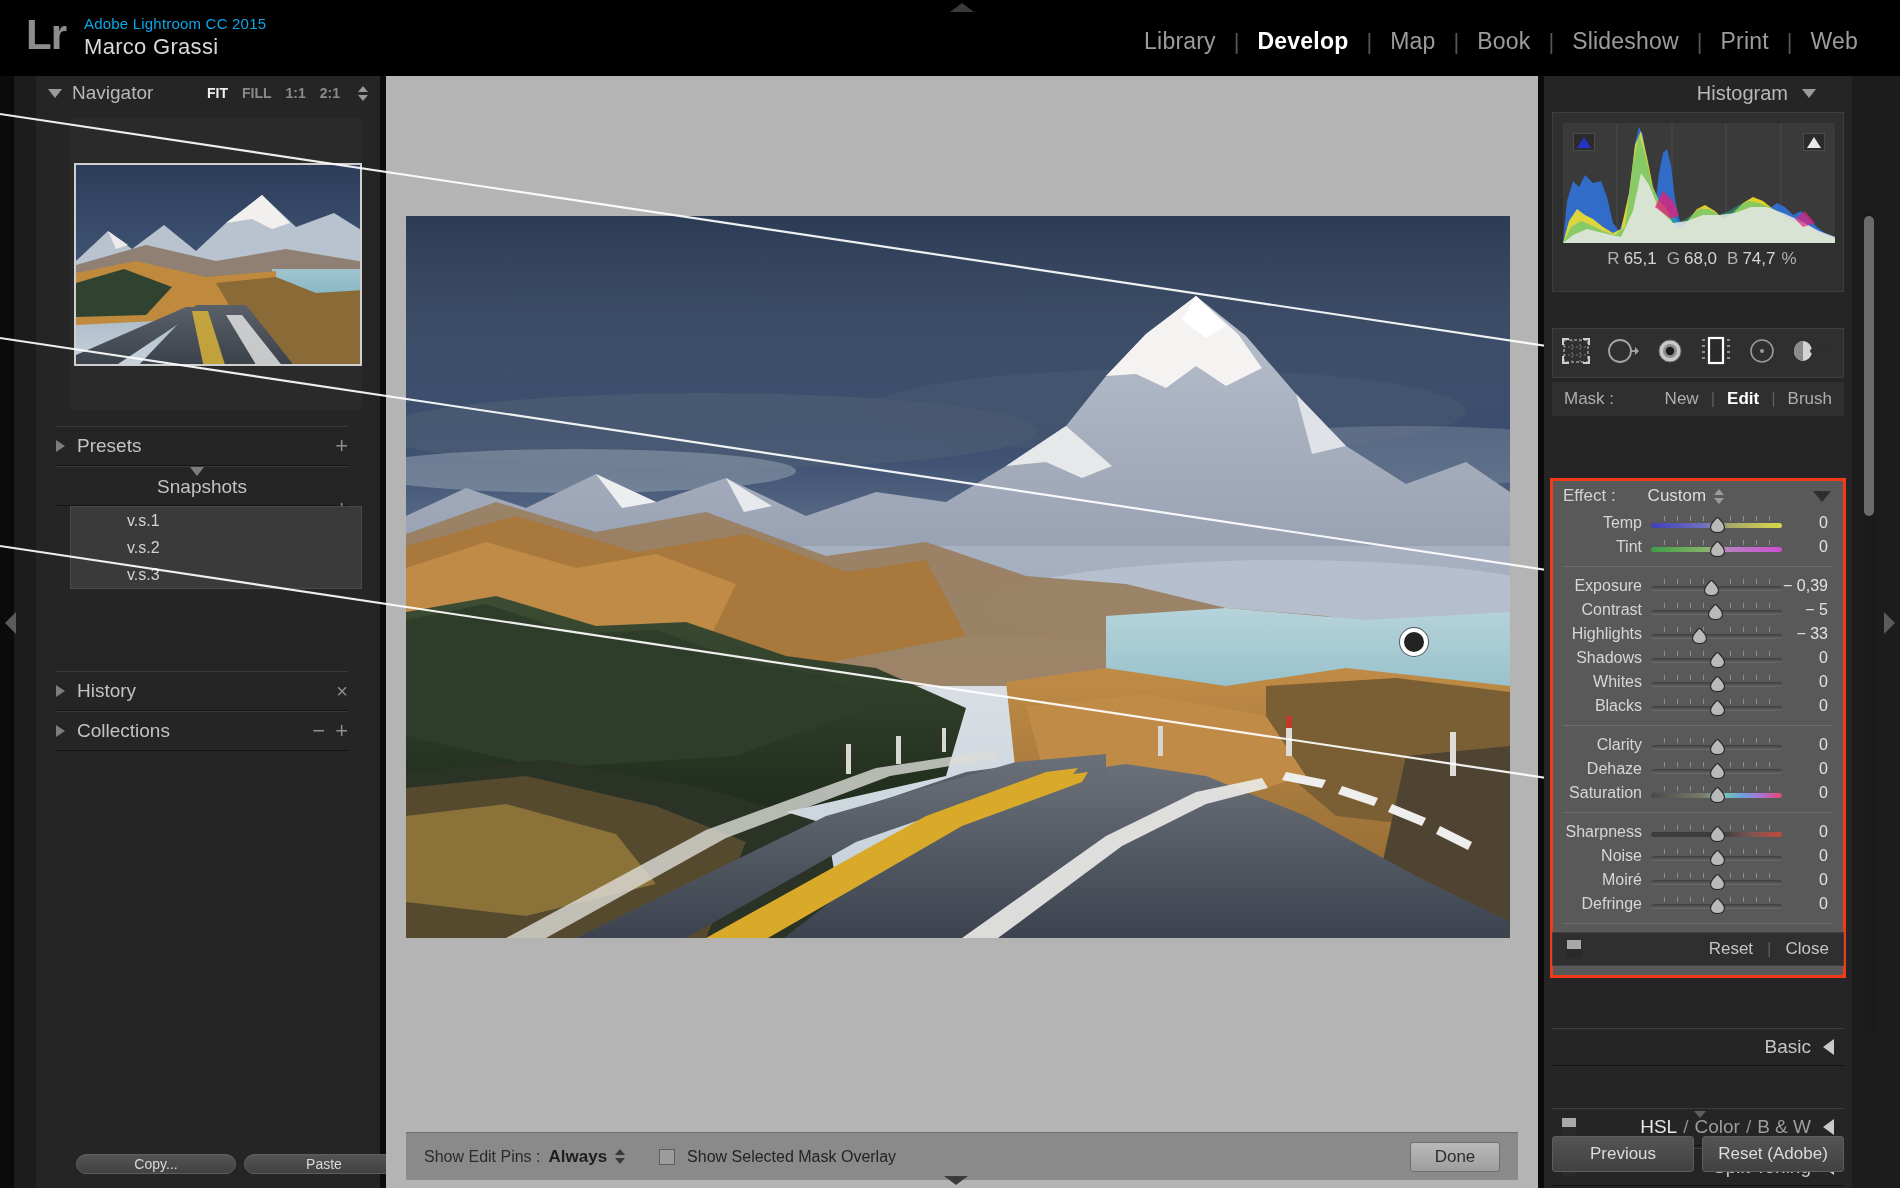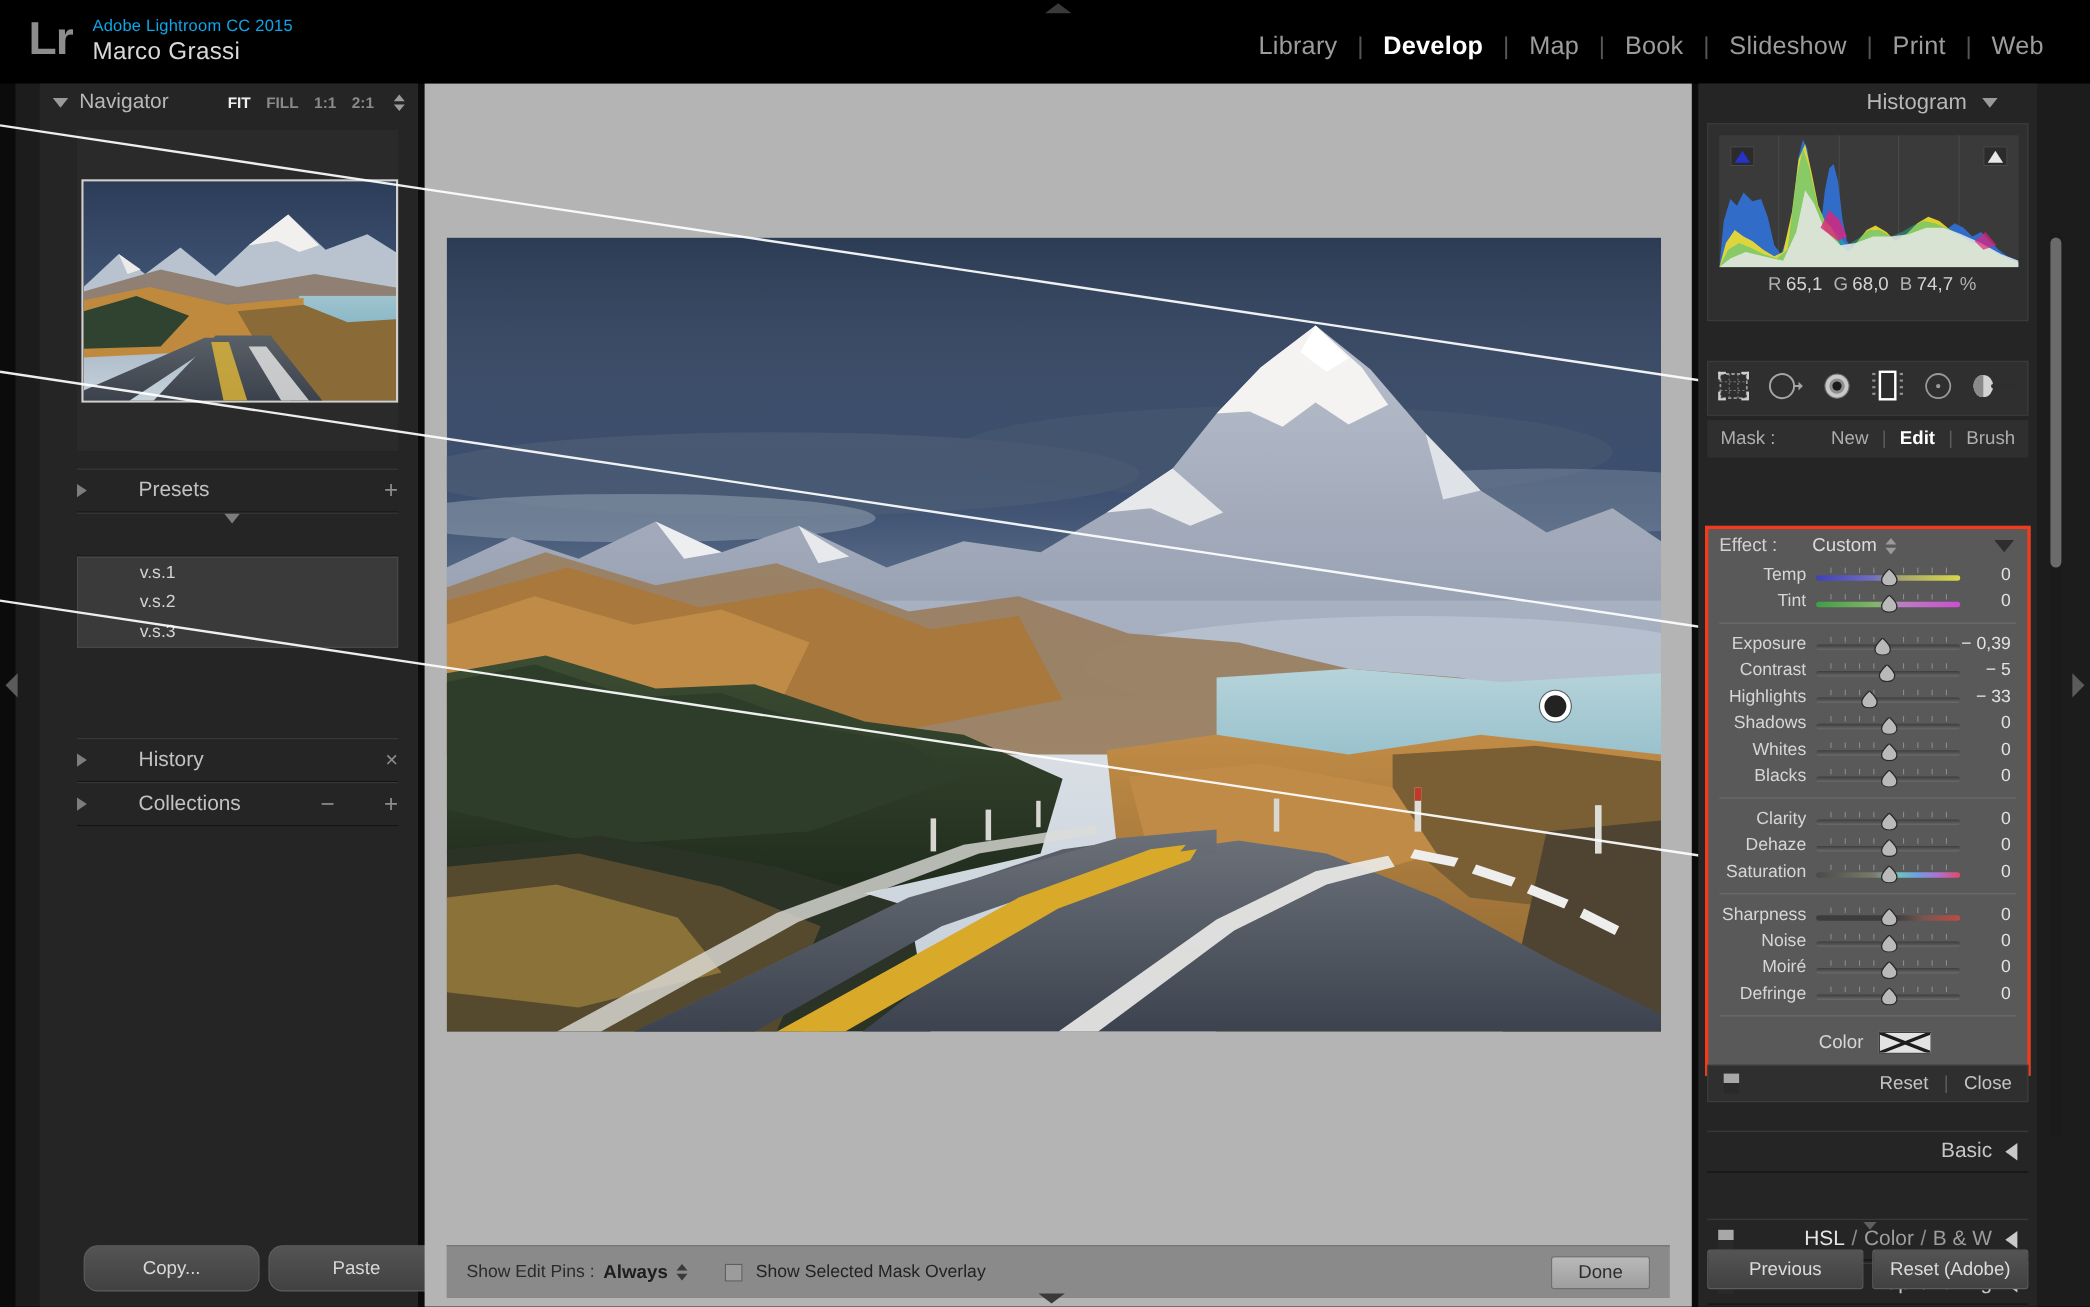--- a/index.html
+++ b/index.html
@@ -37,36 +37,36 @@
   .stepper { display:inline-flex; flex-direction:column; line-height:0; margin-left:4px; }
   .stepper i { display:block; width:0;height:0;border-left:5px solid transparent;border-right:5px solid transparent;}
   .stepper i.up { border-bottom:6px solid #9a9a9a; margin-bottom:3px;}
   .stepper i.dn { border-top:6px solid #9a9a9a; }
 
   .navbox { position:absolute; left:34px; top:42px; width:292px; height:292px; background:#2a2a2a;
             display:flex; align-items:center; justify-content:center; }
   .navthumb { width:306px; height:203px; position:relative; overflow:hidden;
               border:2px solid #cfcfcf; margin-left:4px; }
 
-  .lp-section { position:absolute; left:34px; width:292px; height:40px; display:flex; align-items:center;
-                border-top:1px solid #3a3a3a; border-bottom:1px solid #141414; color:#c2c2c2; font-size:19px;gap:35px;}
+  .lp-section { position:absolute; left:20px; width:292px; height:40px; display:flex; align-items:center;
+                border-top:1px solid #3a3a3a; border-bottom:1px solid #141414; color:#c2c2c2; font-size:19px;}
   .disc { width:0;height:0;border-top:6px solid transparent;border-bottom:6px solid transparent;
           border-left:9px solid #7d7d7d; margin-right:12px;}
   .disc-open { width:0;height:0;border-left:7px solid transparent;border-right:7px solid transparent;
           border-top:9px solid #7d7d7d; margin-right:11px; }
   .plus { margin-left:auto; color:#8d8d8d; font-size:22px; line-height:1; }
   .minus { color:#8d8d8d; font-size:22px; line-height:1; margin-left:auto; padding-right:10px;}
   .xmark { margin-left:auto; color:#8d8d8d; font-size:20px; line-height:1; }
 
   .snapbox { position:absolute; left:34px; width:292px; background:#3a3a3a; border:1px solid #4a4a4a;}
   .snapitem { height:27px; display:flex; align-items:center; padding-left:36px; font-size:16px; color:#d2d2d2;margin-left:20px; }
 
   .lp-bottom { position:absolute; left:40px; bottom:14px; display:flex; gap:8px;}
-  .lbtn { width:160px; height:42px; background:#4a4a4a; border:1px solid #5d5d5d; border-radius:13px;
-          color:#d8d8d8; font-size:17px; display:flex; align-items:center; justify-content:center;
+  .lbtn { width:160px; height:20px; background:#4a4a4a; border:1px solid #5d5d5d; border-radius:13px;
+          color:#d8d8d8; font-size:14px; display:flex; align-items:center; justify-content:center;
           background-image:linear-gradient(#545454,#414141); }
 
   
   .lcollapse { position:absolute; left:5px; top:612px; width:0;height:0;
     border-top:11px solid transparent;border-bottom:11px solid transparent;border-right:11px solid #5b5b5b;}
   .rcollapse { position:absolute; right:5px; top:612px; width:0;height:0;
     border-top:11px solid transparent;border-bottom:11px solid transparent;border-left:11px solid #5b5b5b;}
 
   
   .center { position:absolute; left:386px; top:76px; width:1152px; height:1112px; background:#b4b4b4; }
@@ -130,21 +130,21 @@
   .ep-sep { height:1px; background:#6e6e6e; margin:7px 10px; }
   .ep-head { display:flex; align-items:center; height:30px; padding:0 6px 0 10px; }
   .ep-head .lbl { font-size:17px; color:#d2d2d2;}
   .ep-head .cust { font-size:17px; color:#dcdcdc; margin-left:32px;}
   .ep-head .tri { margin-left:auto; width:0;height:0;border-left:9px solid transparent;
                   border-right:9px solid transparent;border-top:11px solid #2e2e2e; margin-right:6px;}
   .colorrow { display:flex; align-items:center; height:34px;}
   .colorrow .lbl { width:155px; text-align:right; font-size:17px; color:#d6d6d6; padding-right:14px;}
   .swatch { width:48px; height:20px; background:#dcdcdc; border:1px solid #2e2e2e; position:relative; overflow:hidden;}
 
-  .resetrow { position:absolute; left:8px; top:892px; width:292px; height:34px; background:#2f2f2f;
+  .resetrow { position:absolute; left:8px; top:856px; width:292px; height:34px; background:#2f2f2f;
               border:1px solid #3f3f3f; display:flex; align-items:center; padding:0 14px;
               font-size:17px; color:#c4c4c4; }
   .sw-toggle { width:14px; height:18px; background:linear-gradient(#a8a8a8 50%, #2a2a2a 50%); }
   .resetrow .acts { margin-left:auto; display:flex; gap:14px; align-items:center;}
   .resetrow .sep { color:#5d5d5d;}
 
   .rsection { position:absolute; left:8px; width:292px; height:38px; display:flex; align-items:center;
               border-top:1px solid #3c3c3c; border-bottom:1px solid #121212; font-size:19px; color:#c6c6c6;
               padding:0 10px;}
   .rsection .sw { width:14px; height:18px; background:linear-gradient(#a8a8a8 50%, #2a2a2a 50%); margin-right:10px;}

